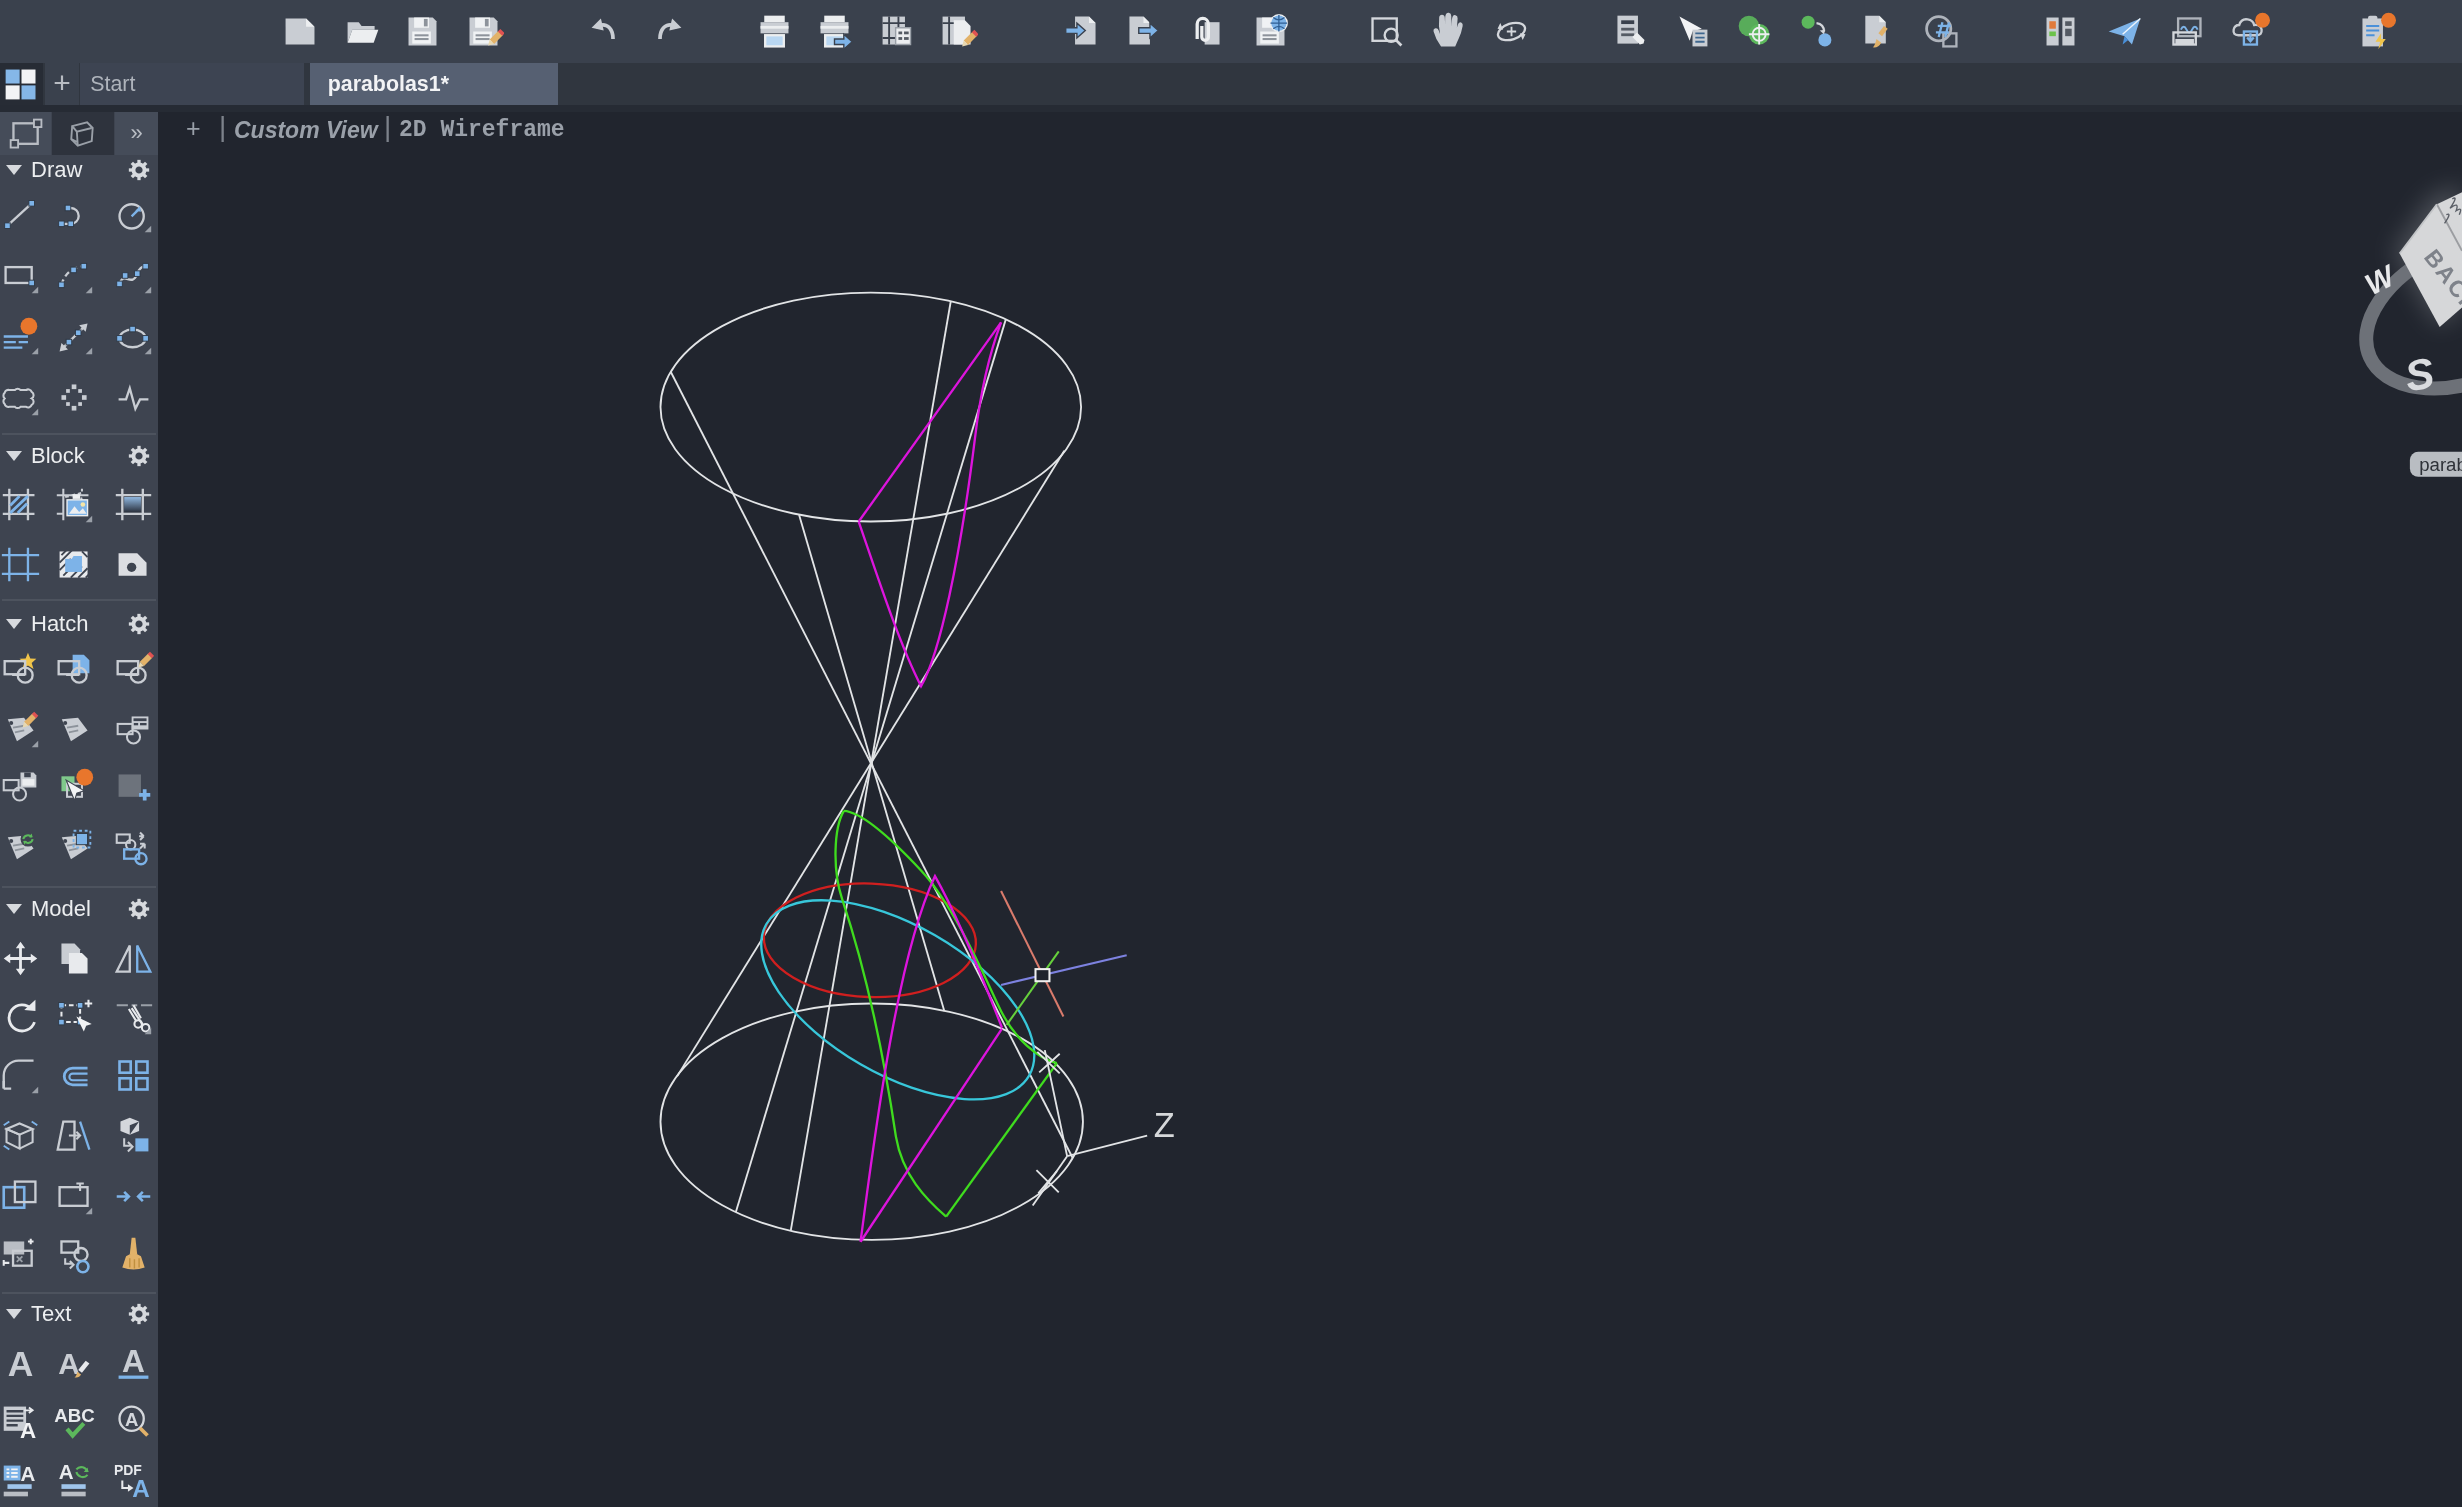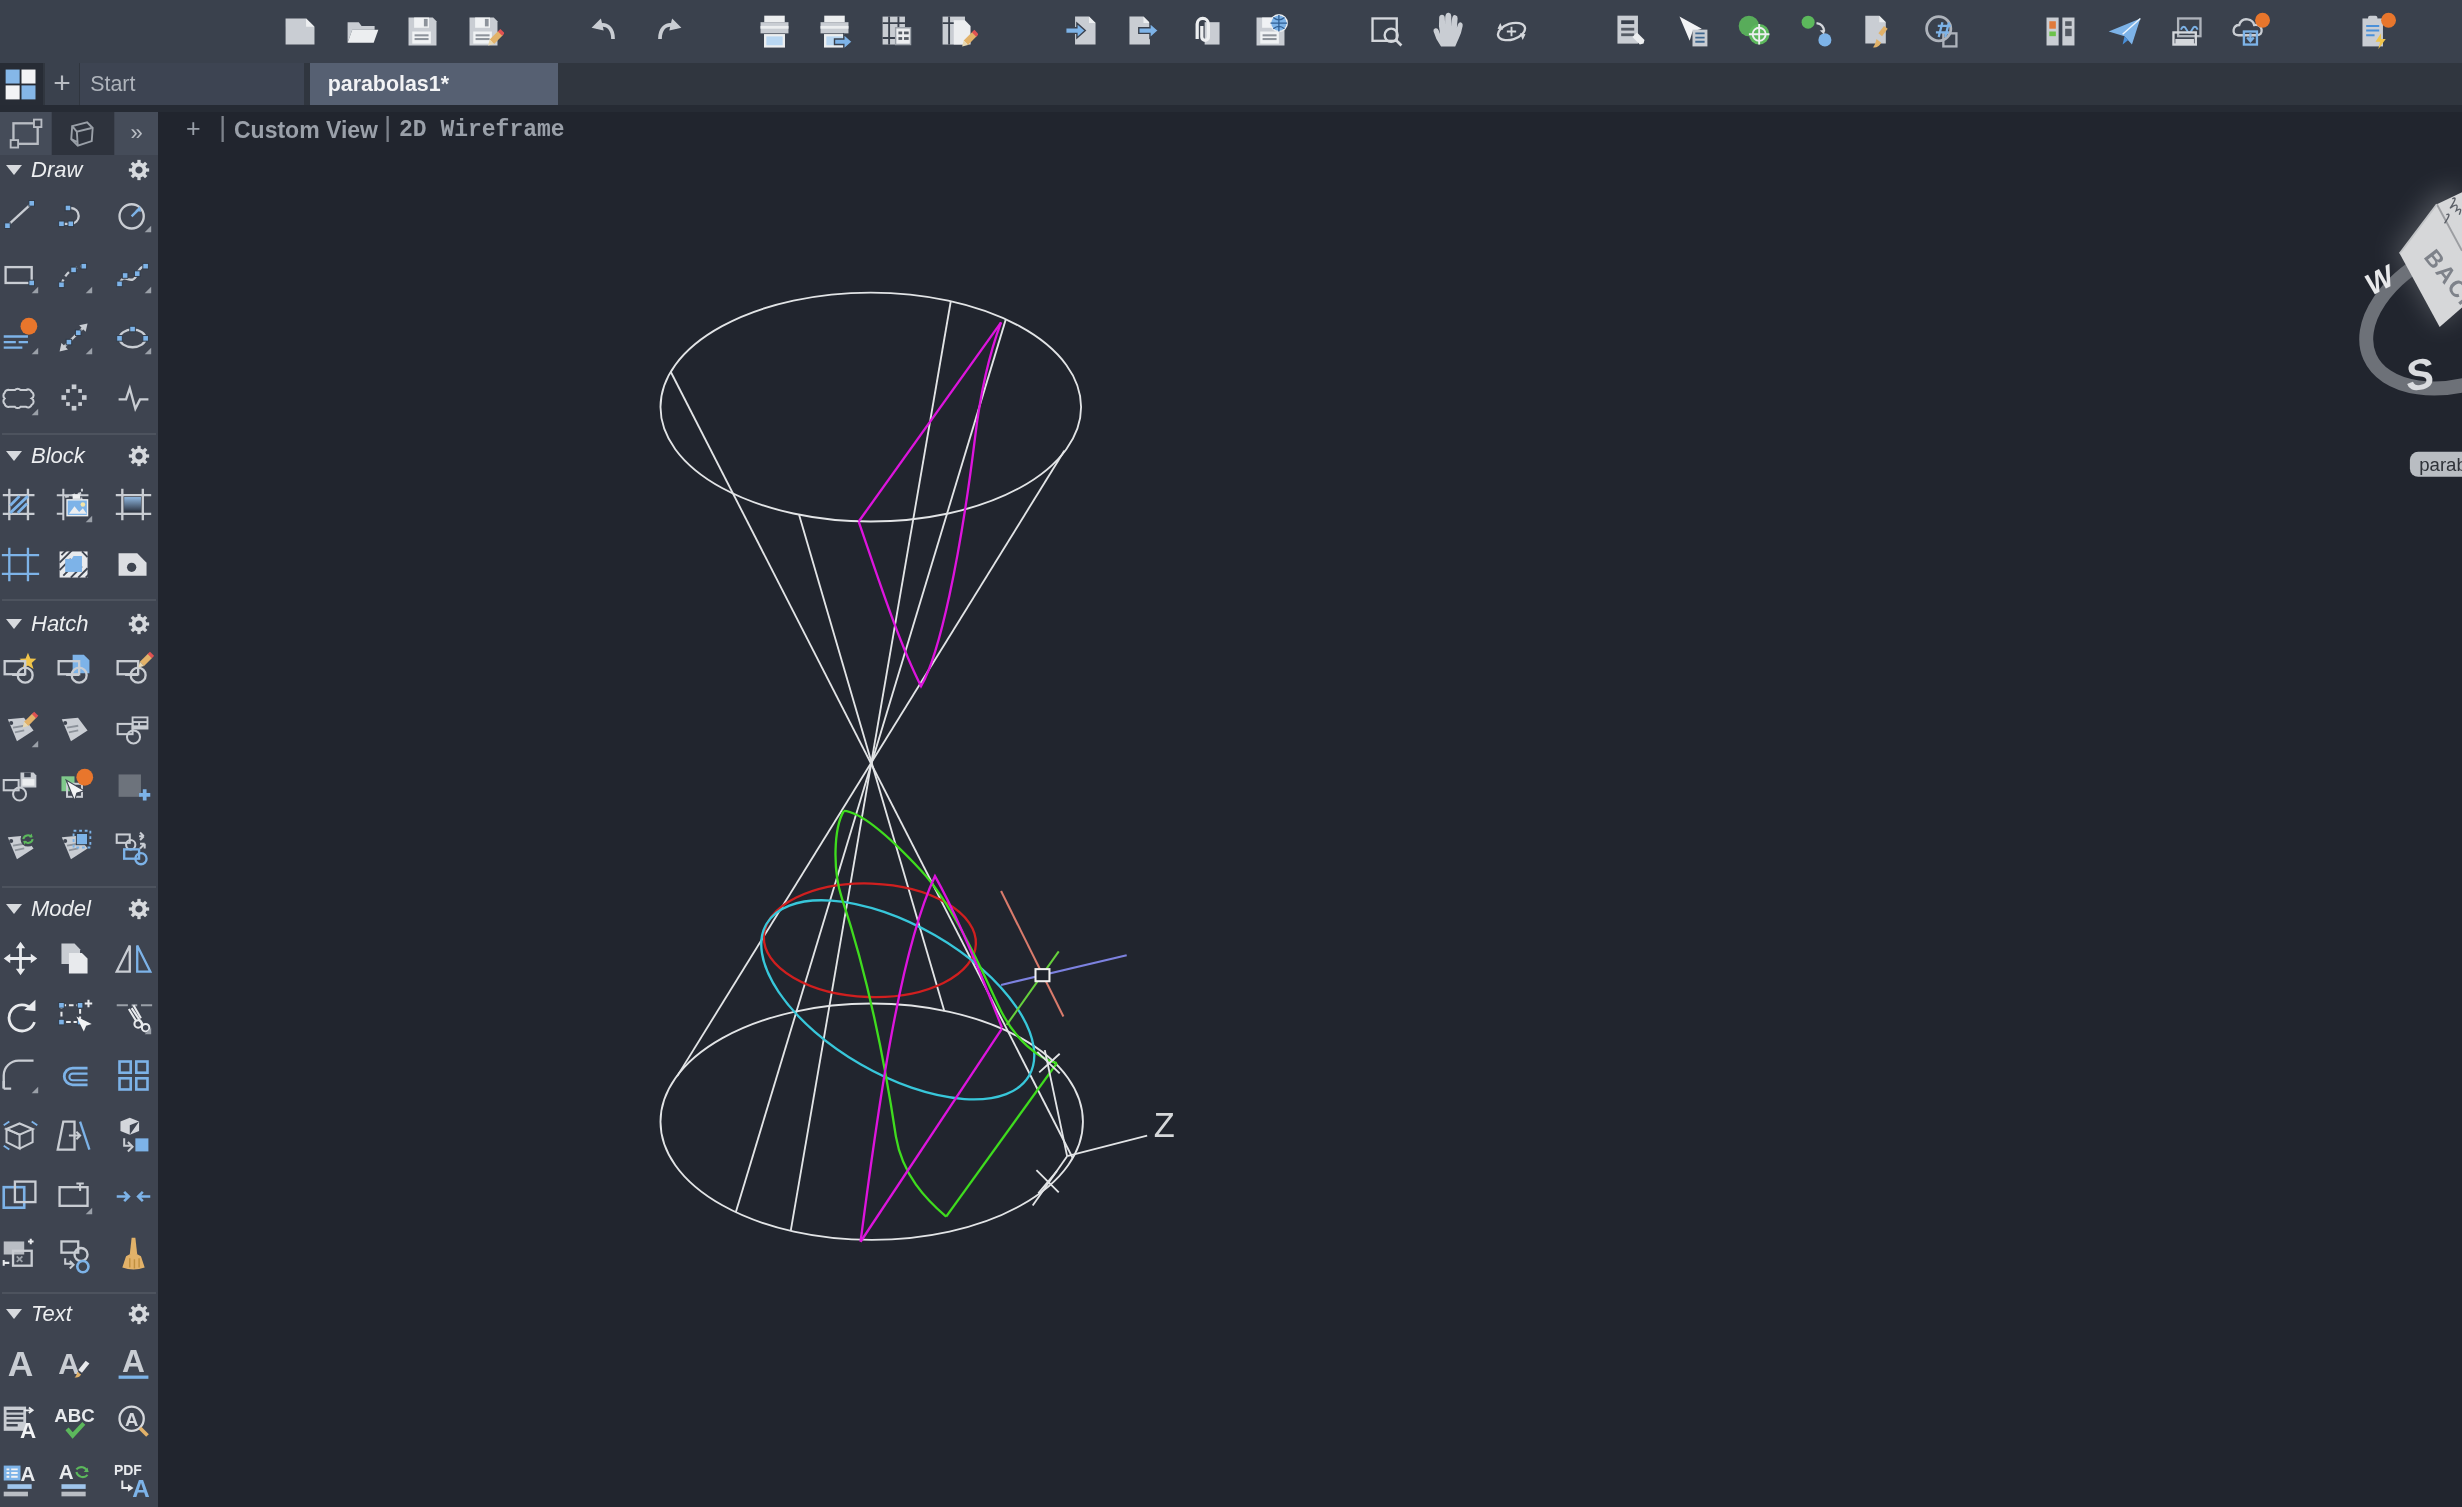--- a/index.html
+++ b/index.html
@@ -18,21 +18,21 @@
   #strip { position:absolute; left:0; top:105px; width:2462px; height:6.5px; background:#262b34; }
   #sidebar { position:absolute; left:0; top:112px; width:158px; height:1396px; background:#3e4450; }
   #canvas { position:absolute; left:158px; top:112px; width:2304px; height:1396px; background:#21252e; }
   .ptab { position:absolute; top:0; height:43px; }
   #ptab1 { left:0; width:51px; background:#454c59; }
   #ptab2 { left:52px; width:62px; background:#2e333d; }
   #ptab3 { left:115px; width:43px; background:#454c59; color:#b9bdc4; font-size:22px; text-align:center; line-height:41px; }
   .sechead { position:absolute; left:0; width:158px; height:28px; }
   .sechead .tri { position:absolute; left:5.6px; top:8.4px; width:0; height:0;
       border-left:8.4px solid transparent; border-right:8.4px solid transparent; border-top:10.2px solid #d7dade; }
-  .sechead .lbl { position:absolute; left:31px; top:0px; color:#eceef0; font-size:22px;font-style:italic; }
+  .sechead .lbl { position:absolute; left:31px; top:0px; color:#eceef0; font-size:22px; }
   .sechead .gear { position:absolute; left:127px; top:0.9px; }
   .divider { position:absolute; left:1.9px; width:154px; height:1.9px; background:#4d535e; }
   .icon { position:absolute; width:41px; height:41px; }
   #vplabel { position:absolute; left:0px; top:1.9px; width:651px; height:37px; color:#9aa0a9; }
   #cmdbar { position:absolute; left:844px; top:1359px; width:854px; height:37px; background:#49505e;
      border-radius:5.6px 5.6px 0 0; overflow:hidden; color:#c7cdd7; }
   #cmdfrag { position:absolute; left:70px; top:-18.6px; font-size:21.4px; color:#b9c0cc; letter-spacing:0.9px; white-space:nowrap; }
   #cmdtext { position:absolute; left:12px; top:14px; font-size:23px; color:#c7cdd7; white-space:nowrap; }
 </style>
 </head>
@@ -744,19 +744,19 @@
             <path d="M2633,234 q4,-6 3,9"></path>
           </g>
           <text font-size="25" font-weight="bold" fill="#7e828a" letter-spacing="2" transform="translate(2604,276) rotate(52)" font-family="Liberation Sans">BACK</text>
         </g>
         <rect x="2590" y="485" width="70" height="27" rx="9" fill="#b9bdc2"></rect>
         <text x="2600" y="506" font-size="20" fill="#2e3238" font-family="Liberation Sans">parab</text>
       </svg>
     <div id="vplabel">
         <span style="position:absolute;left:28px;top:0;font-size:25px;">+</span>
         <span style="position:absolute;left:61px;top:-2.8px;font-size:28px;color:#7d828b;">|</span>
-        <span style="position:absolute;left:76px;top:2.8px;font-size:23px;font-weight:bold;">Custom View</span>
+        <span style="position:absolute;left:76px;top:2.8px;font-size:23px;font-weight:bold;font-style:italic;">Custom View</span>
         <span style="position:absolute;left:226px;top:-2.8px;font-size:28px;color:#7d828b;">|</span>
         <span style="position:absolute;left:241px;top:2.8px;font-size:23px;font-weight:bold;font-family:Liberation Mono, monospace;">2D Wireframe</span>
       </div>
   </div>
 </div>
 
 
 </body></html>

